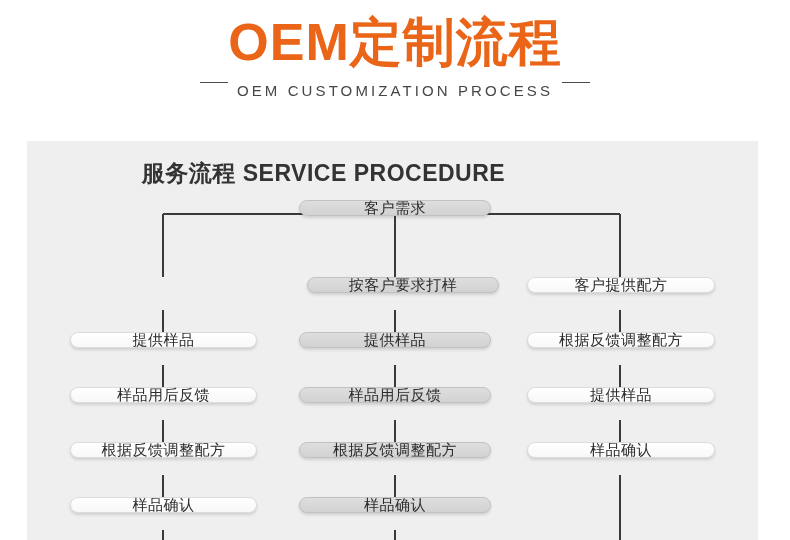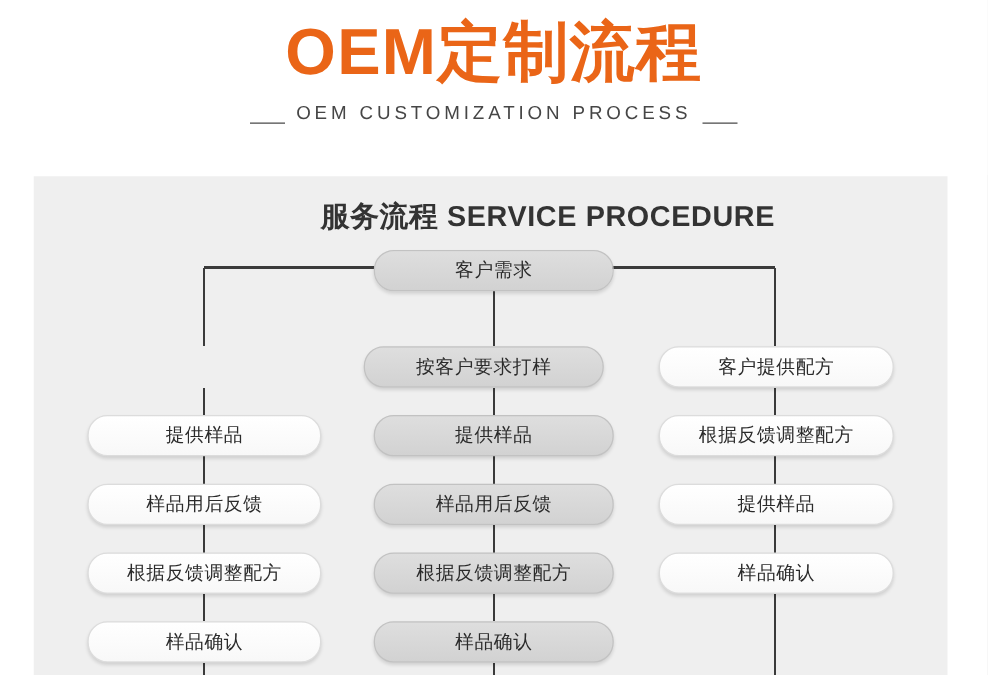--- a/index.html
+++ b/index.html
@@ -21,21 +21,21 @@
     text-align:center;
     font-size:52px;
     font-weight:bold;
     letter-spacing:1px;
     color:#ea6517;
     line-height:60px;
     white-space:nowrap;
   }
   #subtitle-wrap{
     position:absolute;left:0;top:82px;width:790px;
-    display:flex;align-items:flex-end;justify-content:center;
+    display:flex;align-items:flex-start;justify-content:center;
     gap:9px;
   }
   .sub-dash{
     display:block;width:28px;height:1px;background:#4a4a4a;
   }
   #subtitle{
     font-size:15px;
     letter-spacing:3.1px;
     color:#464646;
     white-space:nowrap;
@@ -44,35 +44,35 @@
 
   
   #panel{
     position:absolute;left:27px;top:141px;
     width:731px;height:399px;
     background:#efefef;
     overflow:hidden;
   }
   #panel-title{
     position:absolute;left:0;top:17px;width:593px;
-    text-align:right;
+    text-align:center;
     font-size:23px;
     font-weight:bold;
     color:#333333;
     white-space:nowrap;
     letter-spacing:0.5px;
   }
 
   
   #lines{position:absolute;left:0;top:0;width:731px;height:399px;}
 
   
   .node{
     position:absolute;
-    height:33px;
+    height:16px;
     border-radius:16px;
     box-sizing:border-box;
     display:flex;align-items:center;justify-content:center;
     font-size:15px;
     color:#2b2b2b;
     white-space:nowrap;
     box-shadow:0 2px 3px rgba(0,0,0,0.13);
     letter-spacing:0.5px;
     font-family:Liberation Mono, monospace;
   }
@@ -139,21 +139,21 @@
     </g>
   </svg>
 
   <div class="node root" style="left:272px;top:59px;width:192px;">客户需求</div>
 
   <div class="node white" style="left:43px;top:191px;width:187px;">提供样品</div>
   <div class="node white" style="left:43px;top:246px;width:187px;">样品用后反馈</div>
   <div class="node white" style="left:43px;top:301px;width:187px;">根据反馈调整配方</div>
   <div class="node white" style="left:43px;top:356px;width:187px;">样品确认</div>
 
-  <div class="node grey" style="left:264px;top:136px;width:192px;text-align:right;">按客户要求打样</div>
+  <div class="node grey" style="left:280px;top:136px;width:192px;text-align:right;">按客户要求打样</div>
   <div class="node grey" style="left:272px;top:191px;width:192px;">提供样品</div>
   <div class="node grey" style="left:272px;top:246px;width:192px;">样品用后反馈</div>
   <div class="node grey" style="left:272px;top:301px;width:192px;">根据反馈调整配方</div>
   <div class="node grey" style="left:272px;top:356px;width:192px;">样品确认</div>
 
   <div class="node white" style="left:500px;top:136px;width:188px;">客户提供配方</div>
   <div class="node white" style="left:500px;top:191px;width:188px;">根据反馈调整配方</div>
   <div class="node white" style="left:500px;top:246px;width:188px;">提供样品</div>
   <div class="node white" style="left:500px;top:301px;width:188px;">样品确认</div>
 

